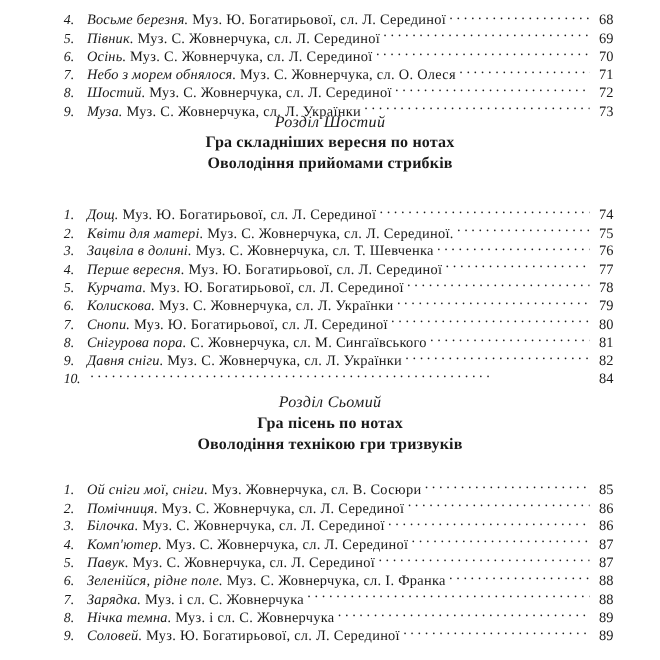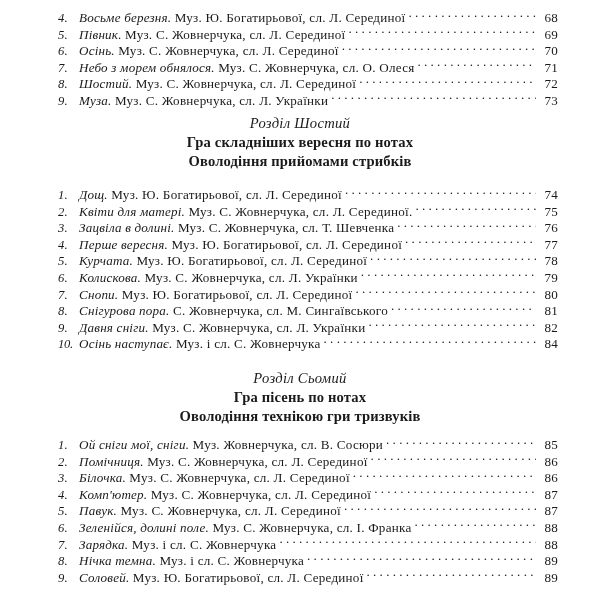--- a/index.html
+++ b/index.html
@@ -93,21 +93,20 @@
 
   
   .chapter {
     text-align: center;
   }
   .chapter-name {
     font-style: italic;
     font-size: 14.6px;
     line-height: 19px;
     letter-spacing: 0.3px;
-    margin-top: 12px;
   }
   .chapter-sub {
     font-weight: bold;
     font-size: 14.6px;
     line-height: 19.3px;
     letter-spacing: 0.15px;
   }
 
   
   .block { position: absolute; left: 0; width: 600px; }
@@ -223,21 +222,20 @@
           <span class="toc-page">81</span>
         </li>
         <li class="toc-item">
           <span class="toc-num">9.</span>
           <span class="toc-text"><span class="toc-title">Давня сніги.</span> <span class="toc-credit">Муз. С. Жовнерчука, сл. Л. Українки</span></span>
           <span class="toc-dots"></span>
           <span class="toc-page">82</span>
         </li>
         <li class="toc-item">
           <span class="toc-num wide">10.</span>
-          <span class="toc-text"><span class="toc-title">Осінь наступає.</span> <span class="toc-credit">Муз. і сл. С. Жовнерчука</span></span>
           <span class="toc-dots"></span>
           <span class="toc-page">84</span>
         </li>
       </ul>
   </div>
 
   <div class="block" id="block-ch7-head">
     <div class="chapter">
       <div class="chapter-name">Розділ Сьомий</div>
       <div class="chapter-sub">Гра пісень по нотах</div>
@@ -272,21 +270,21 @@
           <span class="toc-page">87</span>
         </li>
         <li class="toc-item">
           <span class="toc-num">5.</span>
           <span class="toc-text"><span class="toc-title">Павук.</span> <span class="toc-credit">Муз. С. Жовнерчука, сл. Л. Серединої</span></span>
           <span class="toc-dots"></span>
           <span class="toc-page">87</span>
         </li>
         <li class="toc-item">
           <span class="toc-num">6.</span>
-          <span class="toc-text"><span class="toc-title">Зеленійся, долині поле.</span> <span class="toc-credit">Муз. С. Жовнерчука, сл. І. Франка</span></span>
+          <span class="toc-text"><span class="toc-title">Зеленійся, рідне поле.</span> <span class="toc-credit">Муз. С. Жовнерчука, сл. І. Франка</span></span>
           <span class="toc-dots"></span>
           <span class="toc-page">88</span>
         </li>
         <li class="toc-item">
           <span class="toc-num">7.</span>
           <span class="toc-text"><span class="toc-title">Зарядка.</span> <span class="toc-credit">Муз. і сл. С. Жовнерчука</span></span>
           <span class="toc-dots"></span>
           <span class="toc-page">88</span>
         </li>
         <li class="toc-item">

